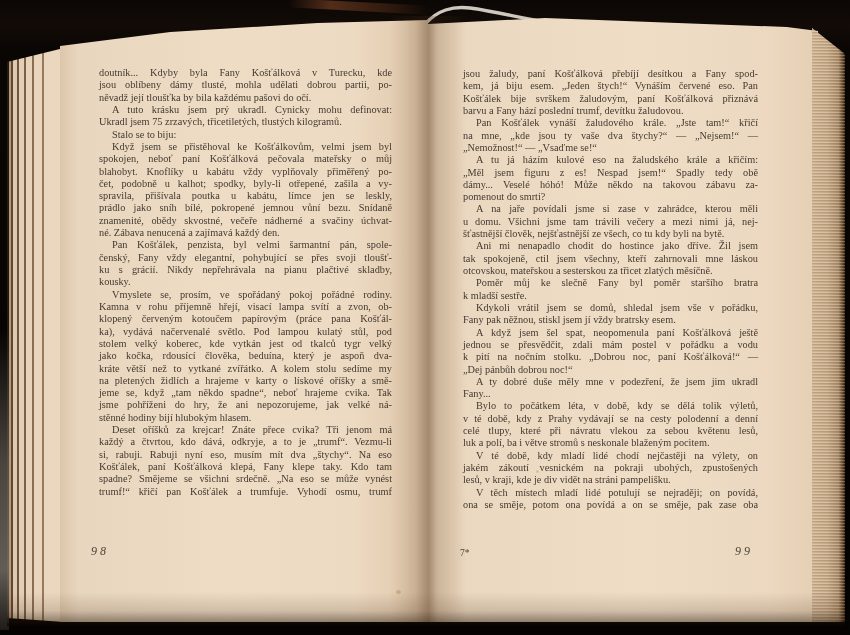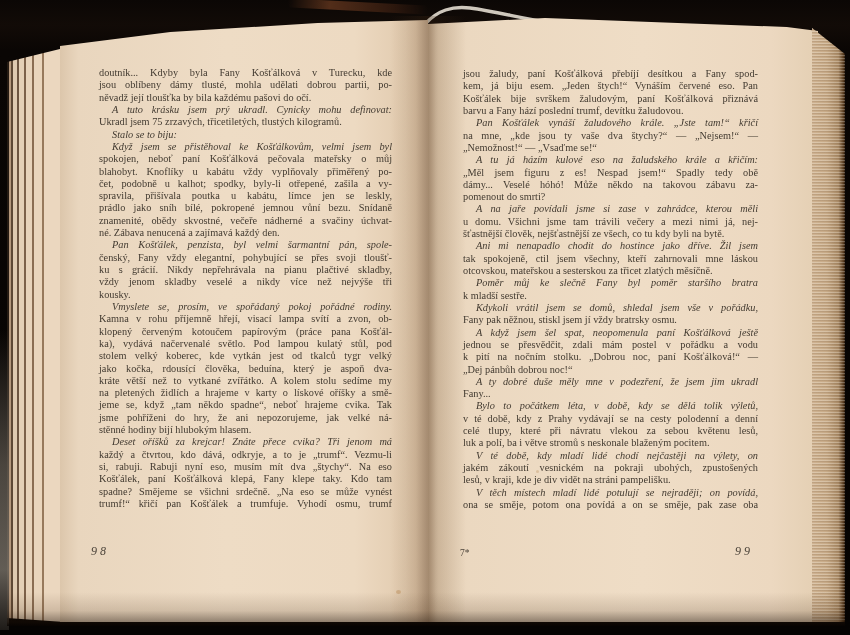--- a/index.html
+++ b/index.html
@@ -32,21 +32,21 @@
       clip-path:polygon(0 6px,100% 32px,100% 100%,0 100%);}
   .gutter-shadow{position:absolute;left:390px;top:16px;width:76px;height:606px;pointer-events:none;
       background:linear-gradient(90deg,rgba(86,56,30,0) 0%,rgba(86,56,30,.14) 34%,rgba(62,38,18,.30) 49%,rgba(86,56,30,.13) 64%,rgba(86,56,30,0) 100%);}
   .bottom-shadow{position:absolute;left:7px;top:592px;width:838px;height:34px;pointer-events:none;
       background:linear-gradient(180deg,rgba(60,36,16,0) 0%,rgba(60,36,16,.16) 55%,rgba(30,16,6,.45) 88%,rgba(8,4,2,.85) 100%);}
   .speck{position:absolute;border-radius:50%;pointer-events:none;}
   
   .textcol{position:absolute;color:#423a30;font-size:10.3px;}
   .textcol .line{line-height:12.32px;text-align:justify;text-align-last:justify;text-justify:inter-word;}
   .textcol .line.last{text-align:left;text-align-last:left;}
-  .textcol .line.indent{text-indent:13px;font-style:italic;}
+  .textcol .line.indent{text-indent:13px;}
   .text-left{left:99px;top:67px;width:293px;}
   .text-right{left:463px;top:68px;width:295px;}
   .folio{position:absolute;font-style:italic;font-size:12px;color:#4c443a;letter-spacing:3px;}
   .folio-left{left:91px;top:544px;}
   .folio-right{left:735px;top:544px;}
   .sig-mark{position:absolute;left:460px;top:548px;font-size:9.5px;color:#4c443a;}
 </style>
 </head>
 <body>
 
@@ -91,21 +91,20 @@
         <div class="line">čet, podobně u kalhot; spodky, byly-li otřepené, zašila a vy-</div>
         <div class="line">spravila, přišívala poutka u kabátu, límce jen se leskly,</div>
         <div class="line">prádlo jako sníh bílé, pokropené jemnou vůní bezu. Snídaně</div>
         <div class="line">znamenité, obědy skvostné, večeře nádherné a svačiny úchvat-</div>
         <div class="line last">né. Zábava nenucená a zajímavá každý den.</div>
       </div>
       <div>
         <div class="line indent">Pan Košťálek, penzista, byl velmi šarmantní pán, spole-</div>
         <div class="line">čenský, Fany vždy elegantní, pohybující se přes svoji tloušť-</div>
         <div class="line">ku s grácií. Nikdy nepřehrávala na pianu plačtivé skladby,</div>
-        <div class="line">vždy jenom skladby veselé a nikdy více než nejvýše tři</div>
         <div class="line last">kousky.</div>
       </div>
       <div>
         <div class="line indent">Vmyslete se, prosím, ve spořádaný pokoj pořádné rodiny.</div>
         <div class="line">Kamna v rohu příjemně hřejí, visací lampa svítí a zvon, ob-</div>
         <div class="line">klopený červeným kotoučem papírovým (práce pana Košťál-</div>
         <div class="line">ka), vydává načervenalé světlo. Pod lampou kulatý stůl, pod</div>
         <div class="line">stolem velký koberec, kde vytkán jest od tkalců tygr velký</div>
         <div class="line">jako kočka, rdousící člověka, beduína, který je aspoň dva-</div>
         <div class="line">kráte větší než to vytkané zvířátko. A kolem stolu sedíme my</div>
@@ -150,21 +149,21 @@
         <div class="line indent">Ani mi nenapadlo chodit do hostince jako dříve. Žil jsem</div>
         <div class="line">tak spokojeně, ctil jsem všechny, kteří zahrnovali mne láskou</div>
         <div class="line last">otcovskou, mateřskou a sesterskou za třicet zlatých měsíčně.</div>
       </div>
       <div>
         <div class="line indent">Poměr můj ke slečně Fany byl poměr staršího bratra</div>
         <div class="line last">k mladší sestře.</div>
       </div>
       <div>
         <div class="line indent">Kdykoli vrátil jsem se domů, shledal jsem vše v pořádku,</div>
-        <div class="line last">Fany pak něžnou, stiskl jsem jí vždy bratrsky osmu.</div>
+        <div class="line last">Fany pak něžnou, stiskl jsem jí vždy bratrsky esem.</div>
       </div>
       <div>
         <div class="line indent">A když jsem šel spat, neopomenula paní Košťálková ještě</div>
         <div class="line">jednou se přesvědčit, zdali mám postel v pořádku a vodu</div>
         <div class="line">k pití na nočním stolku. „Dobrou noc, paní Košťálková!“ —</div>
         <div class="line last">„Dej pánbůh dobrou noc!“</div>
       </div>
       <div>
         <div class="line indent">A ty dobré duše měly mne v podezření, že jsem jim ukradl</div>
         <div class="line last">Fany...</div>

